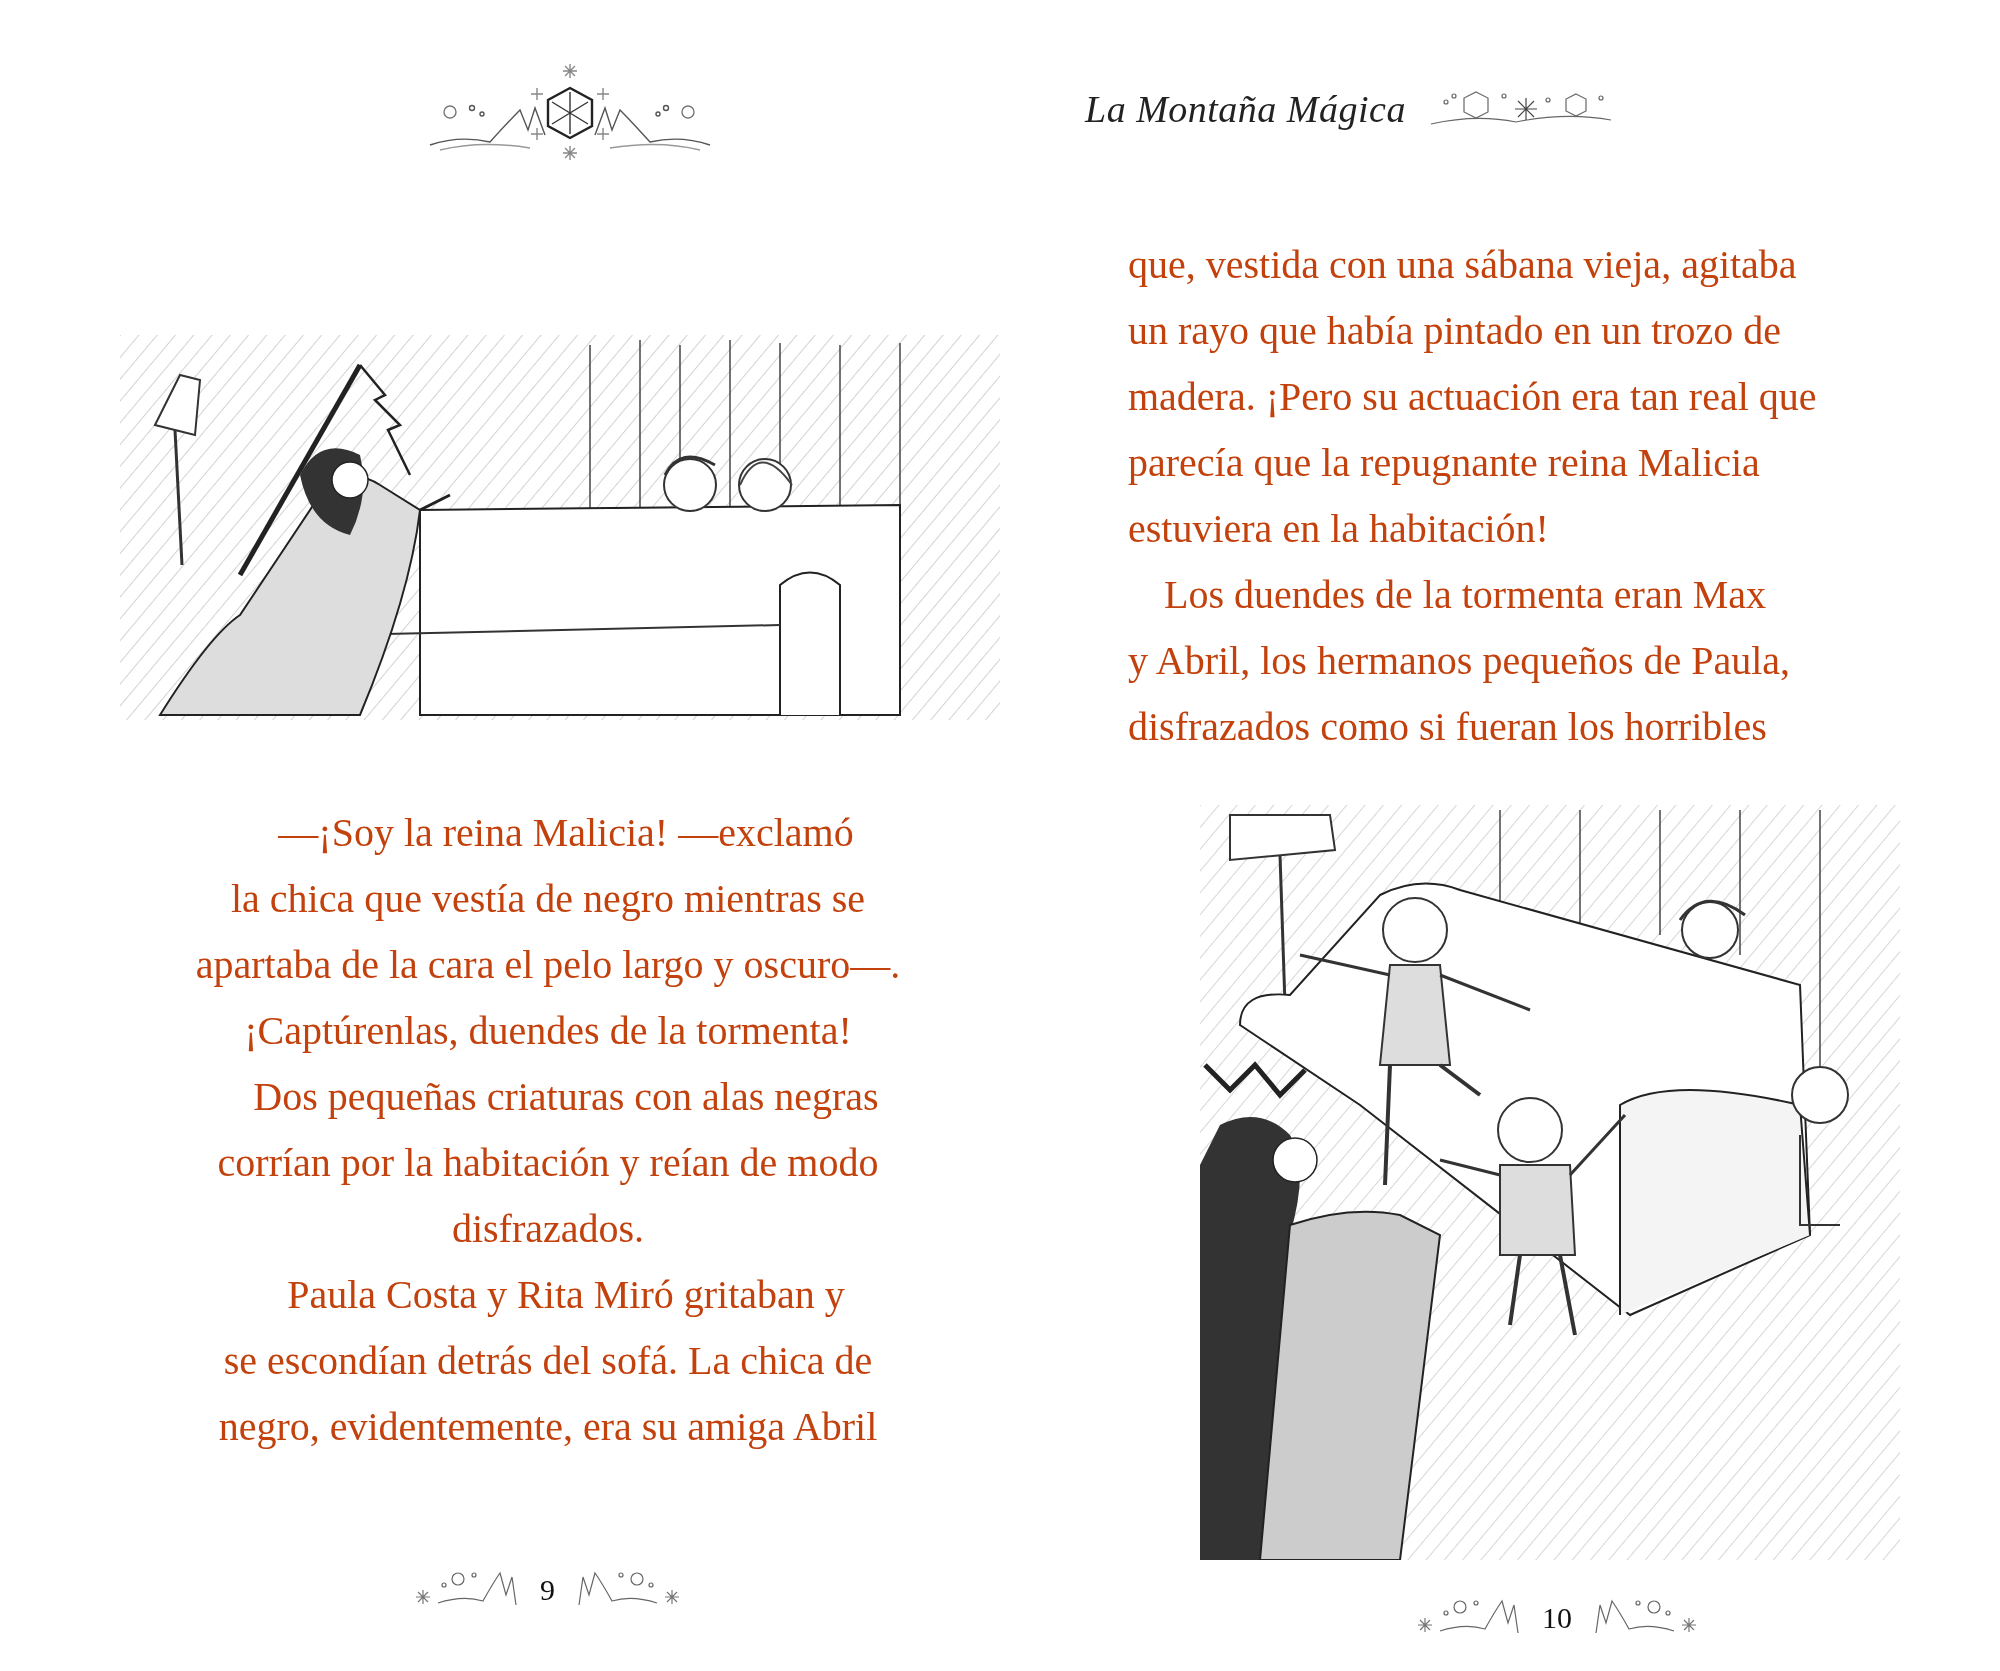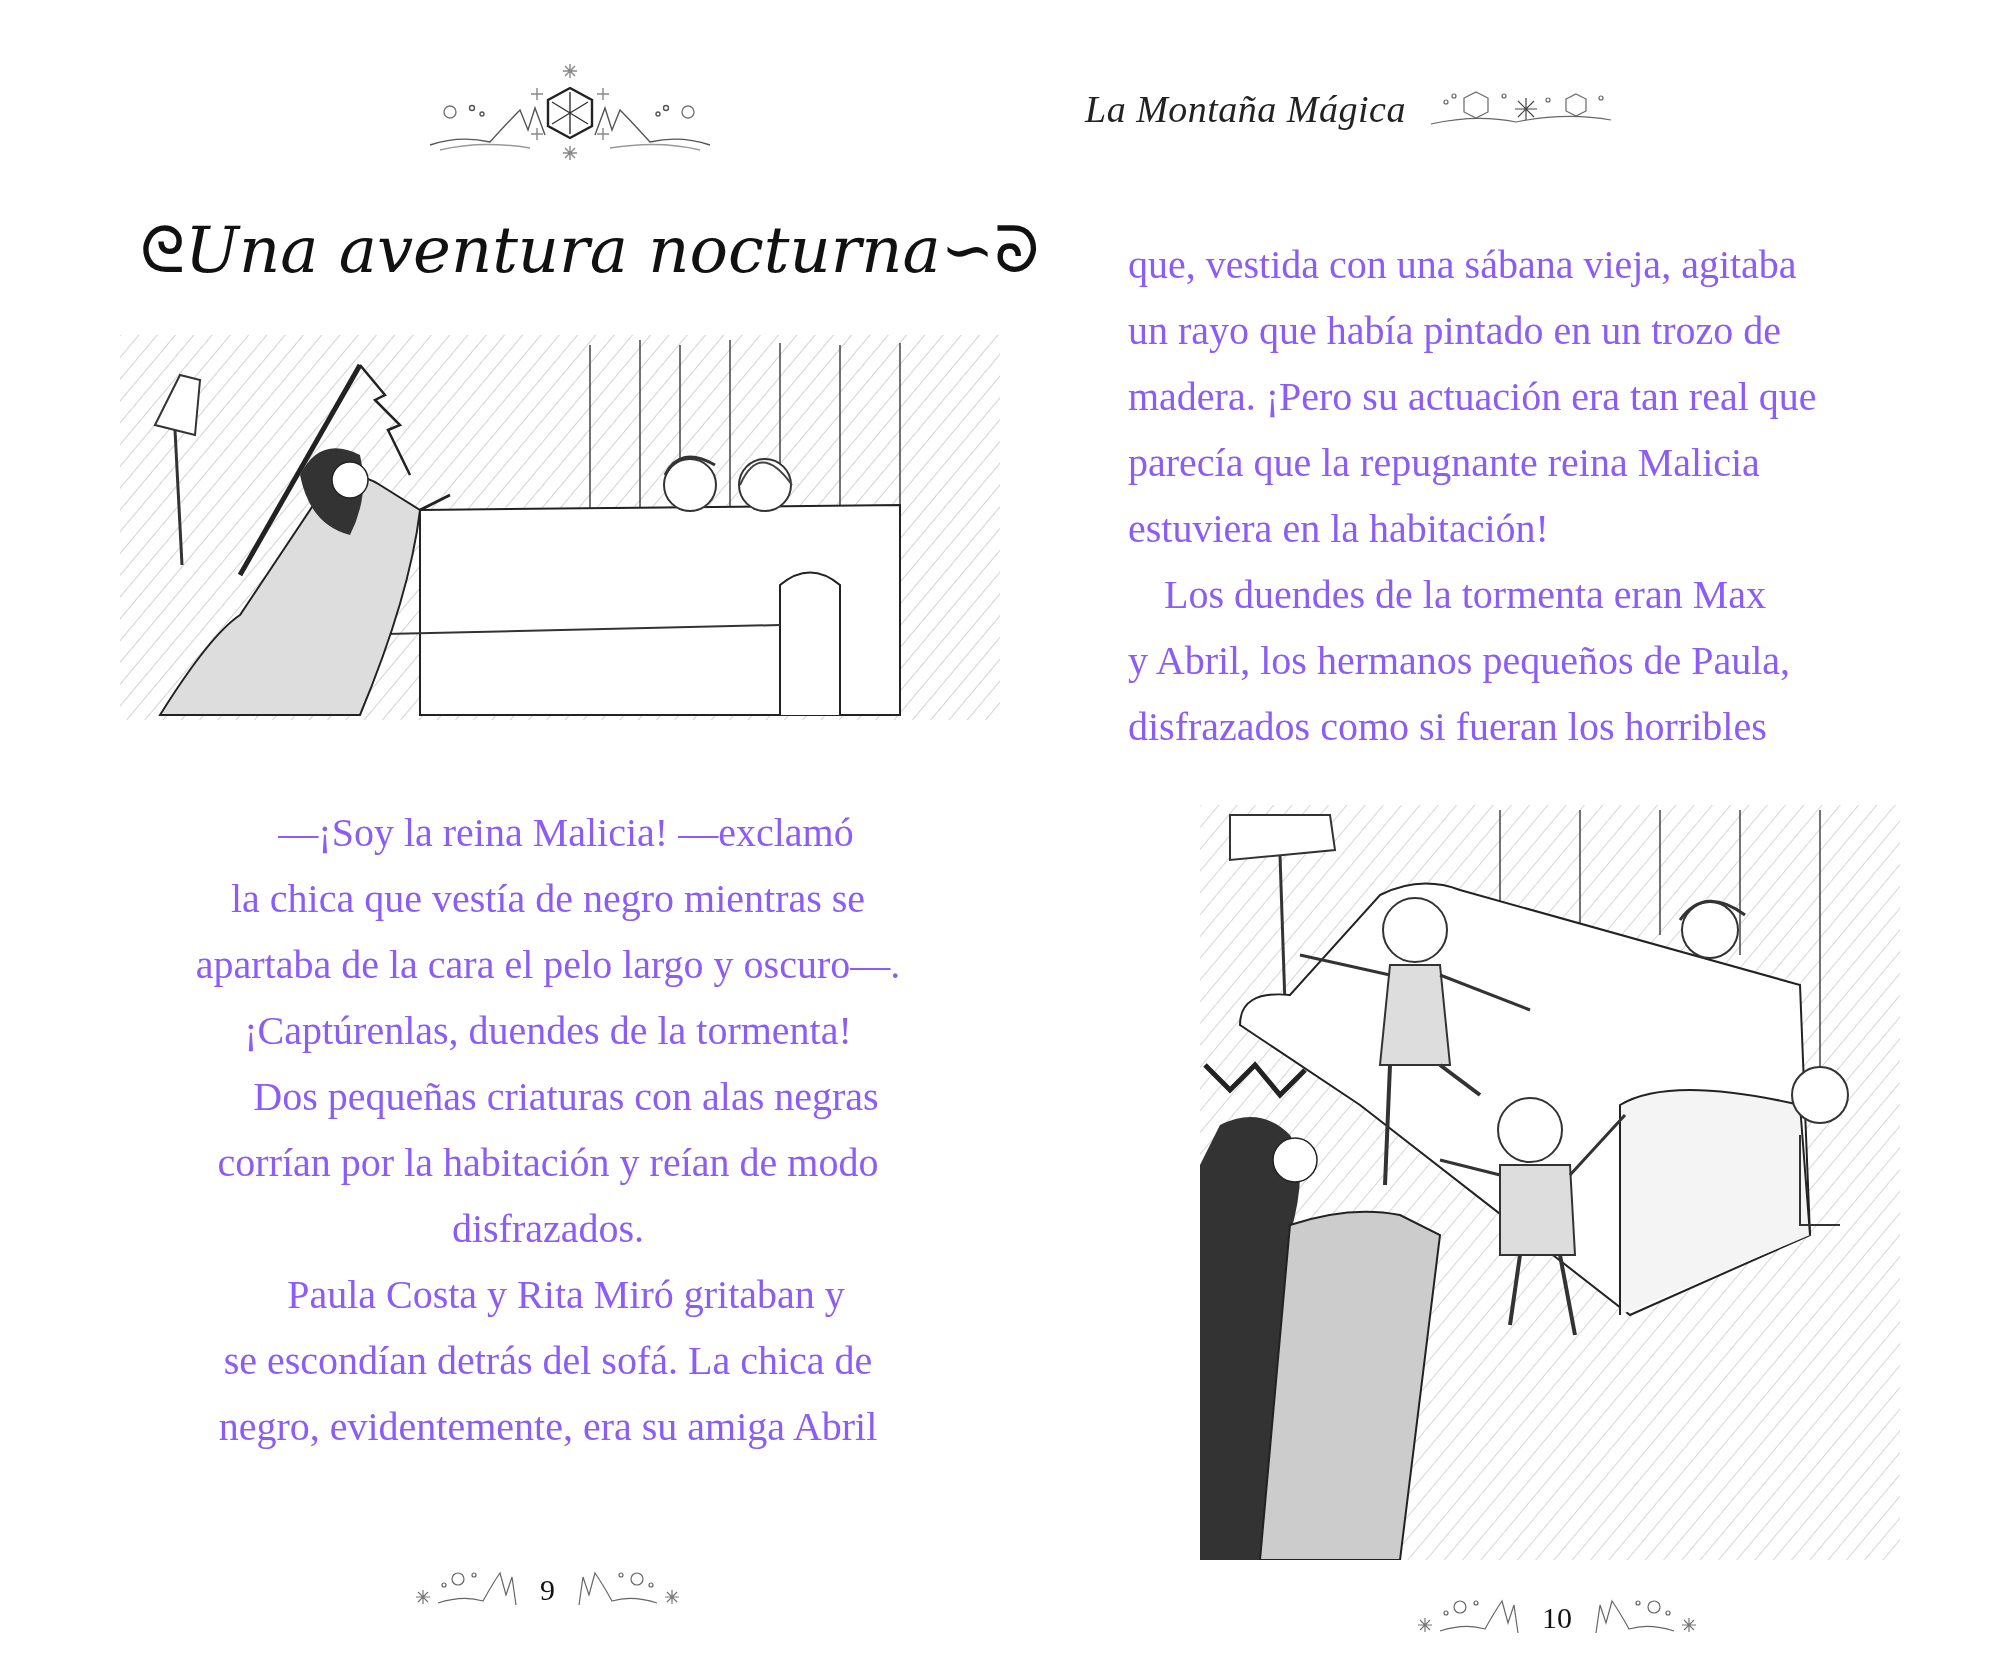--- a/index.html
+++ b/index.html
@@ -16,21 +16,21 @@
   .orn-head-right { width:190px; height:50px; margin-left:20px; }
 
   .chapter-title { position:absolute; left:140px; top:205px; width:880px; height:90px;
      font-family:"DejaVu Serif", serif; font-style:italic; font-size:64px; color:#111; line-height:90px; white-space:nowrap; }
   .chapter-title .swash-l, .chapter-title .swash-r { font-style:normal; color:#111; }
 
   .illustration { position:absolute; border:none; }
   .illus-1 { left:120px; top:335px; width:880px; height:385px; }
   .illus-2 { left:1200px; top:805px; width:700px; height:755px; }
 
-  .text-block { position:absolute; font-size:40px; line-height:66px; color:#8b5cf6; }
+  .text-block { position:absolute; font-size:40px; line-height:66px; color:#c2410c; }
   .text-left { left:118px; top:800px; width:860px;text-align:center; }
   .text-right { left:1128px; top:232px; width:850px; }
   .line { display:block; white-space:nowrap; }
   .indent { padding-left:36px; }
 
   .folio { position:absolute; display:flex; align-items:center; }
   .folio-left { left:408px; top:1565px; }
   .folio-right { left:1410px; top:1593px; }
   .folio-num { font-family:"Liberation Serif", serif; font-size:30px; color:#111; margin:0 22px; }
   .folio-orn { width:110px; height:50px; }
@@ -72,23 +72,20 @@
         </g>
 
       <path d="M290 95 Q260 85 230 92 Q210 70 200 60 L192 80 L185 58 L175 85"></path>
       <path d="M280 100 Q240 90 190 98" stroke="#999"></path>
       <circle cx="268" cy="62" r="6" stroke="#777"></circle>
       <circle cx="246" cy="58" r="2.5"></circle>
         <circle cx="238" cy="64" r="2"></circle>
     </g>
   </svg>
 
-  <div class="chapter-title">
-    <span class="swash-l">ᘓ</span><span>Una aventura nocturna</span><span class="swash-r">∽ᘐ</span>
-  </div>
 
   <svg class="illustration illus-1" viewBox="0 0 880 385">
     <defs>
       <pattern id="hatch1" width="14" height="14" patternUnits="userSpaceOnUse" patternTransform="rotate(40)">
         <line x1="0" y1="0" x2="0" y2="14" stroke="#777" stroke-width="1.2"></line>
       </pattern>
     </defs>
     <rect x="0" y="0" width="880" height="385" fill="url(#hatch1)" opacity="0.55"></rect>
 
     <g stroke="#444" stroke-width="1.5">

